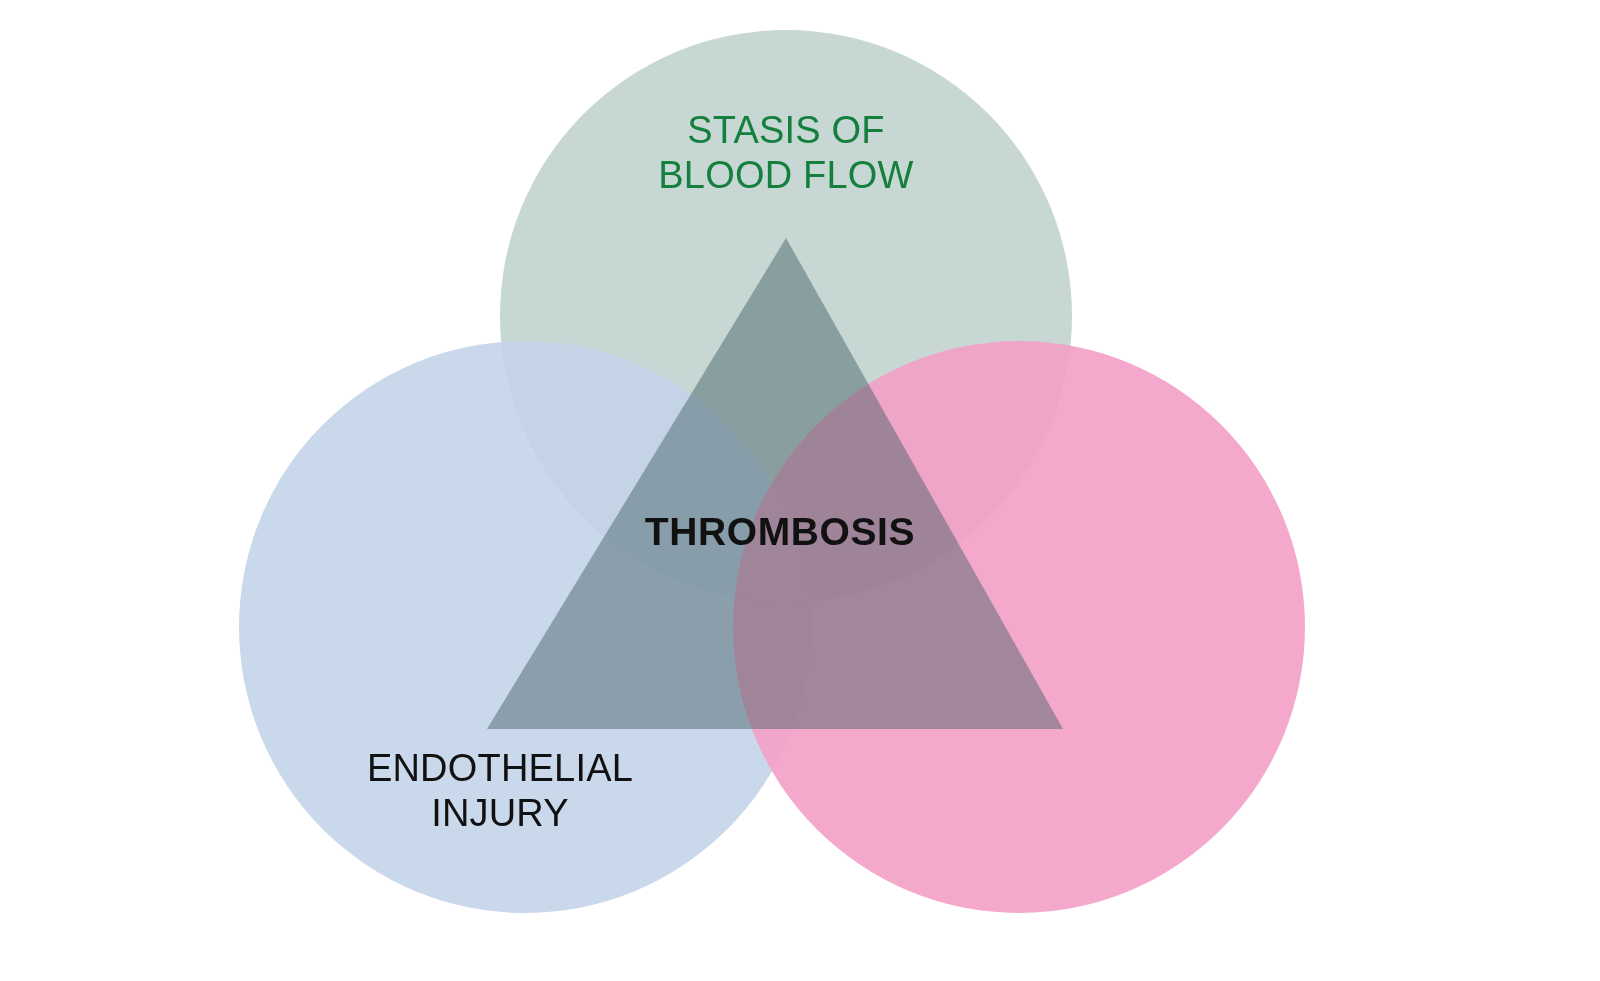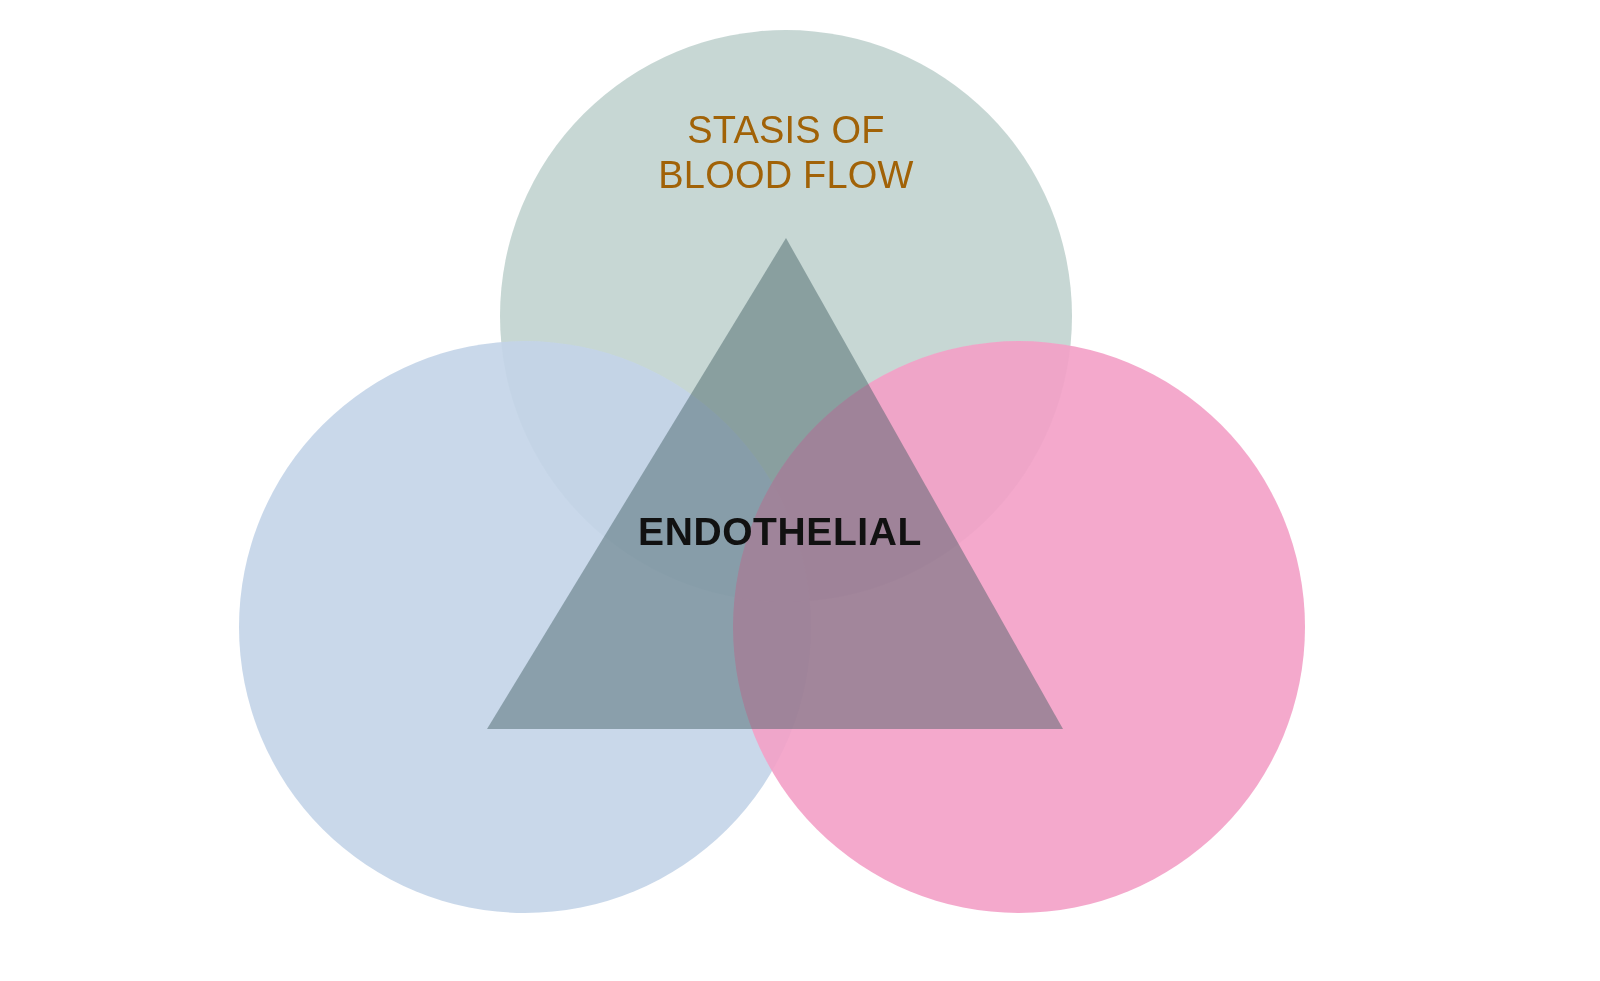--- a/index.html
+++ b/index.html
@@ -76,20 +76,22 @@
 
     <g style="mix-blend-mode:multiply">
       <circle id="circle-stasis" cx="786" cy="316" r="286" fill="#c2d4d0" fill-opacity="0.92"></circle>
       <circle id="circle-endothelial" cx="525" cy="627" r="286" fill="#c4d5e8" fill-opacity="0.92"></circle>
       <circle id="circle-hypercoagulability" cx="1019" cy="627" r="286" fill="#f3a2c8" fill-opacity="0.92"></circle>
     </g>
 
     <polygon id="triangle-thrombosis" points="786,238 1063,729 487,729" fill="#3d5b5f" fill-opacity="0.45"></polygon>
   </svg>
 
-  <div class="venn-label" id="label-stasis" style="color: #a16207;">STASIS OF
+  <div class="venn-label" id="label-stasis" style="color: #15803d;">STASIS OF
 BLOOD FLOW</div>
 
+  <div class="venn-label" id="label-endothelial" style="color: rgb(17, 17, 17);">ENDOTHELIAL
+INJURY</div>
 
 
-  <div class="venn-label center-label" id="label-thrombosis" style="color: rgb(17, 17, 17);">ENDOTHELIAL</div>
+  <div class="venn-label center-label" id="label-thrombosis" style="color: rgb(17, 17, 17);">THROMBOSIS</div>
 
 </div>
 
 </body></html>

